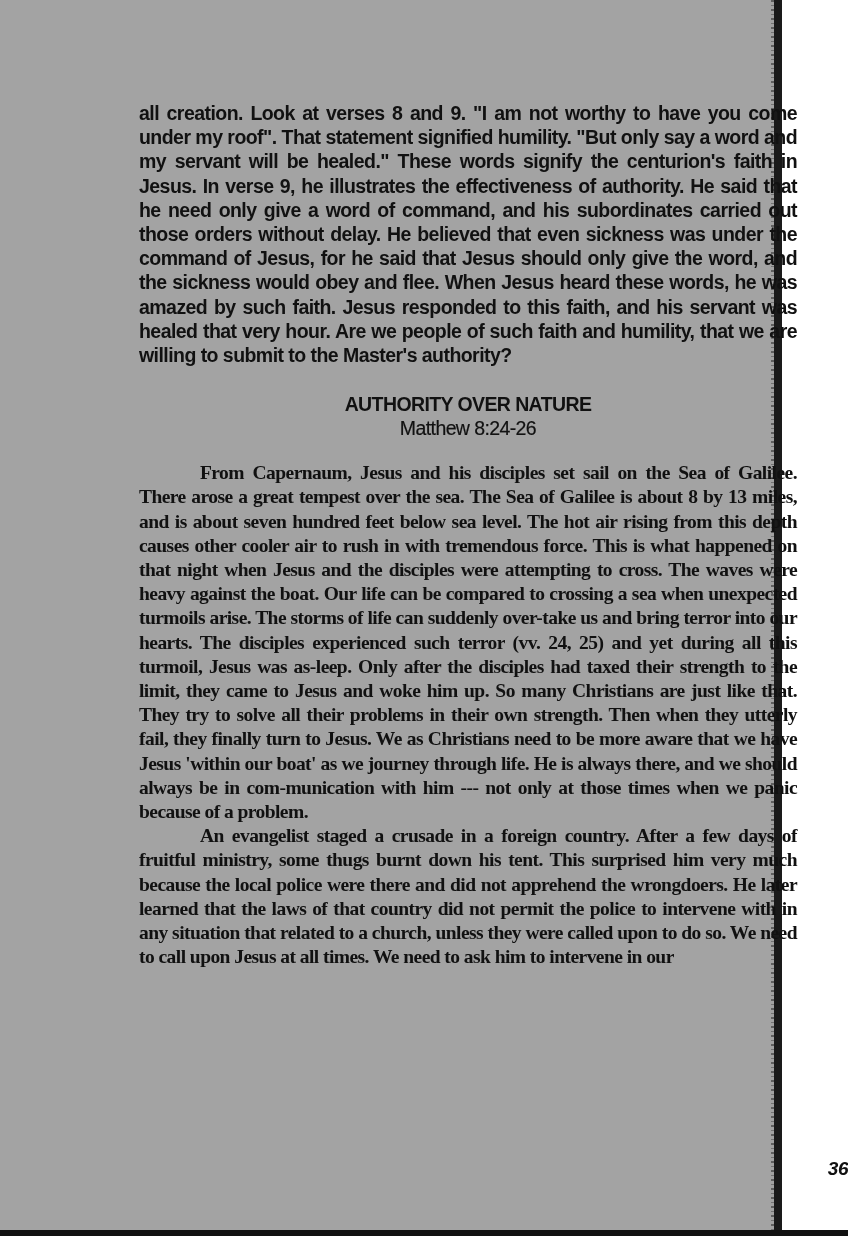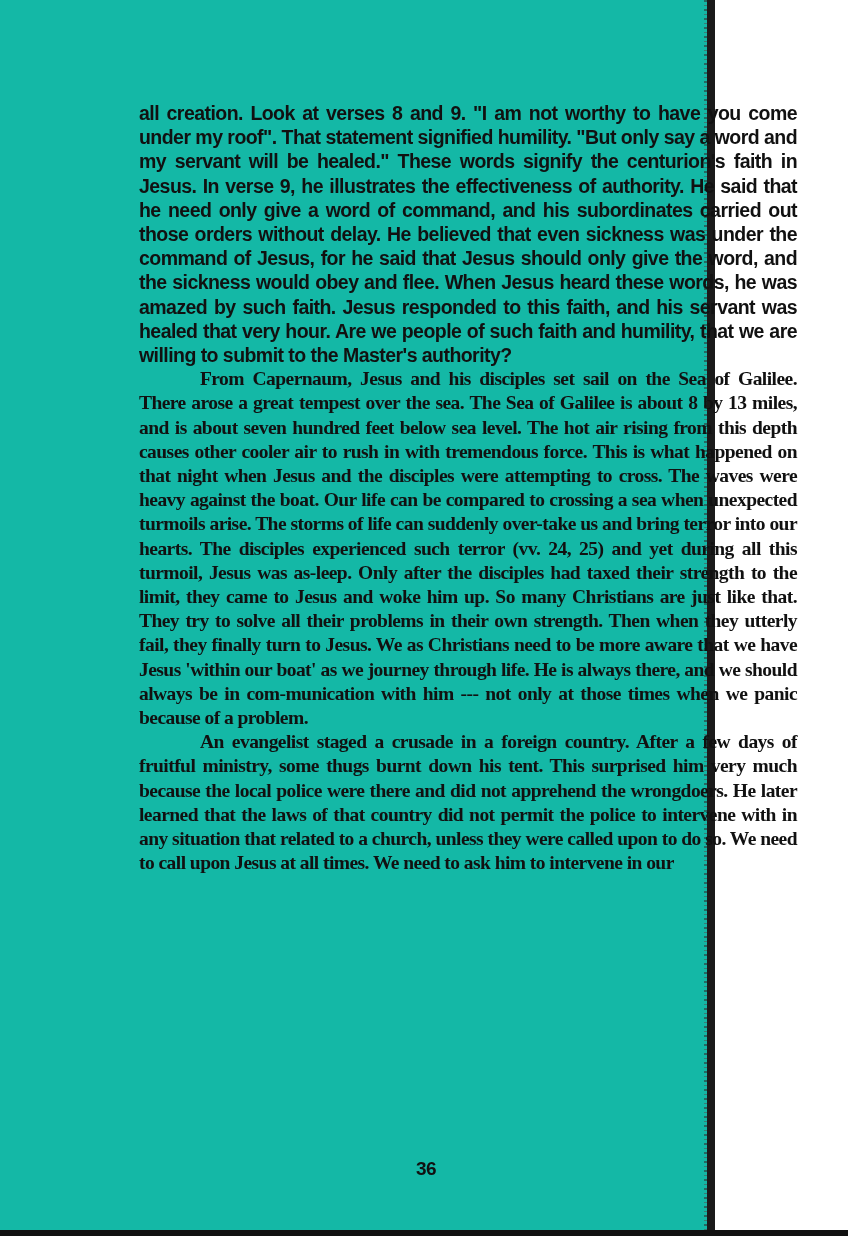--- a/index.html
+++ b/index.html
@@ -11,22 +11,22 @@
       width: 848px;
       height: 1236px;
       position: relative;
       overflow: hidden;
       font-family: "Liberation Sans", "DejaVu Sans", sans-serif;
       color: #111111;
     }
     .page {
       position: absolute;
       left: 0; top: 0;
-      width: 715px; height: 1236px;
-      background: #14b8a6;
+      width: 782px; height: 1236px;
+      background: #a3a3a3;
     }
     .right-edge {
       position: absolute;
       top: 0;
       right: 0;
       width: 8px;
       height: 1236px;
       background: #1a1a1a;
     }
     .right-edge::before {
@@ -83,37 +83,42 @@
       line-height: 24px;
       letter-spacing: -0.6px;
       margin: 0;
       -webkit-text-stroke: 0.2px #111;
     }
     .page-number {
       position: absolute;
       top: 1158px;
       left: 0;
       width: 848px;
-      text-align: center;
+      text-align: right;
       padding-left: 4px;
       box-sizing: border-box;
       font-size: 19px;
       font-weight: bold;
       letter-spacing: -0.5px;
+      font-style: italic;
     }
   </style>
 </head>
 <body>
 
 <div class="page">
   <div class="right-edge"></div>
   <div class="bottom-edge"></div>
 
   <div class="content">
     <p class="para">all creation. Look at verses 8 and 9. "I am not worthy to have you come under my roof". That statement signified humility. "But only say a word and my servant will be healed." These words signify the centurion's faith in Jesus. In verse 9, he illustrates the effectiveness of authority. He said that he need only give a word of command, and his subordinates carried out those orders without delay. He believed that even sickness was under the command of Jesus, for he said that Jesus should only give the word, and the sickness would obey and flee. When Jesus heard these words, he was amazed by such faith. Jesus responded to this faith, and his servant was healed that very hour. Are we people of such faith and humility, that we are willing to submit to the Master's authority?</p>
 
+    <div class="heading-block">
+      <p class="heading">AUTHORITY OVER NATURE</p>
+      <p class="subheading">Matthew 8:24-26</p>
+    </div>
 
     <p class="para indent">From Capernaum, Jesus and his disciples set sail on the Sea of Galilee. There arose a great tempest over the sea. The Sea of Galilee is about 8 by 13 miles, and is about seven hundred feet below sea level. The hot air rising from this depth causes other cooler air to rush in with tremendous force. This is what happened on that night when Jesus and the disciples were attempting to cross. The waves were heavy against the boat. Our life can be compared to crossing a sea when unexpected turmoils arise. The storms of life can suddenly over-take us and bring terror into our hearts. The disciples experienced such terror (vv. 24, 25) and yet during all this turmoil, Jesus was as-leep. Only after the disciples had taxed their strength to the limit, they came to Jesus and woke him up. So many Christians are just like that. They try to solve all their problems in their own strength. Then when they utterly fail, they finally turn to Jesus. We as Christians need to be more aware that we have Jesus 'within our boat' as we journey through life. He is always there, and we should always be in com-munication with him --- not only at those times when we panic because of a problem.</p>
     <p class="para indent">An evangelist staged a crusade in a foreign country. After a few days of fruitful ministry, some thugs burnt down his tent. This surprised him very much because the local police were there and did not apprehend the wrongdoers. He later learned that the laws of that country did not permit the police to intervene with in any situation that related to a church, unless they were called upon to do so. We need to call upon Jesus at all times. We need to ask him to intervene in our</p>
   </div>
 
   <div class="page-number">36</div>
 </div>
 
 </body></html>

